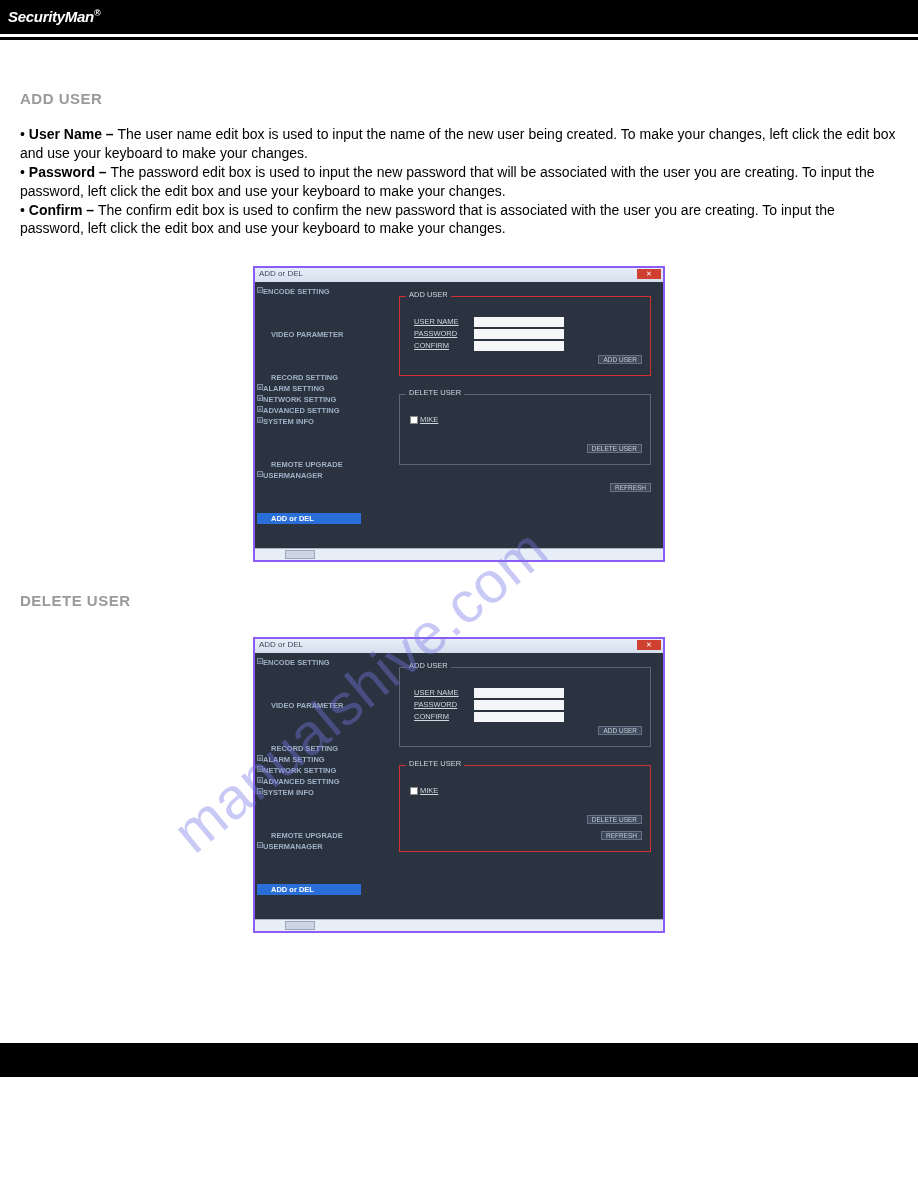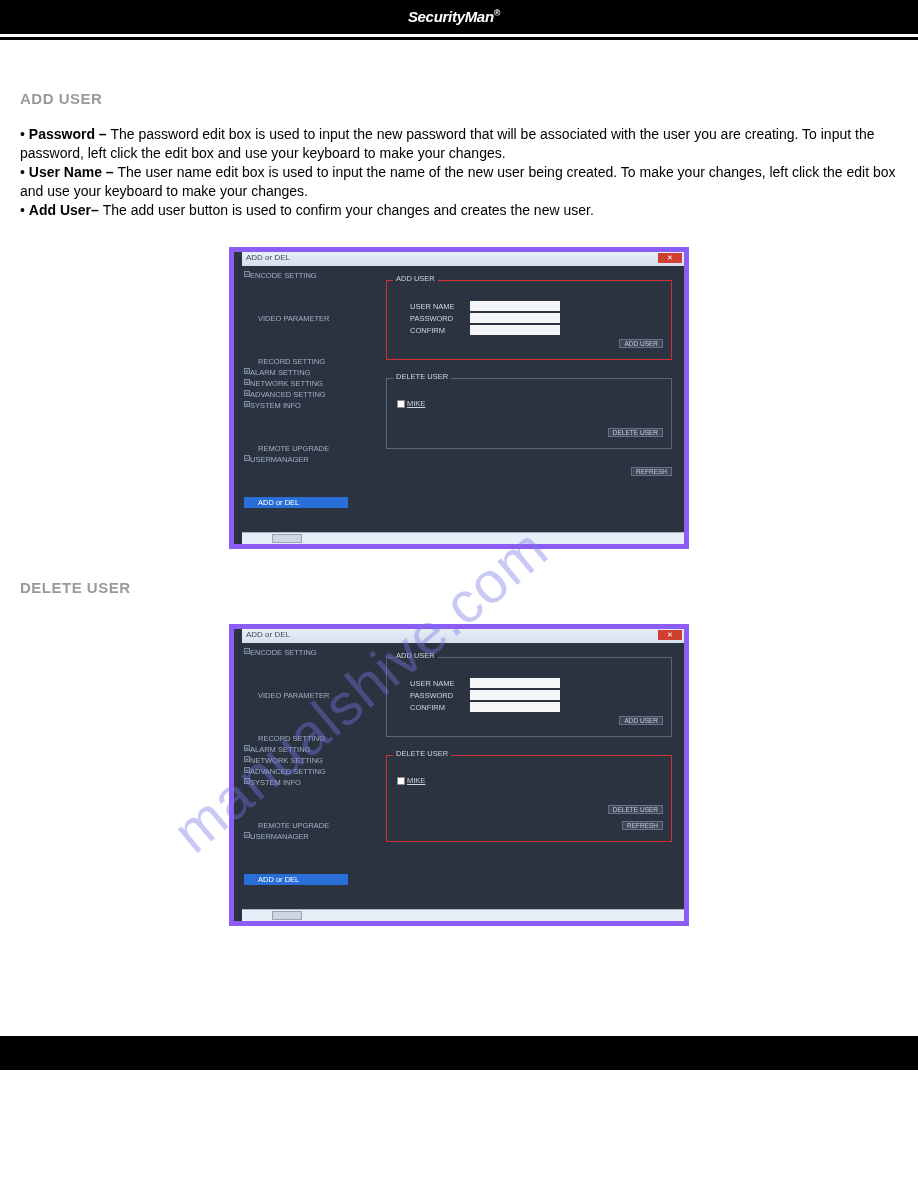--- a/index.html
+++ b/index.html
@@ -9,21 +9,21 @@
   font-family: Arial, Helvetica, sans-serif;
   font-size: 14px;
   color: #000;
   position: relative;
 }
 .topbar {
   width: 100%;
   height: 34px;
   background: #000;
   color: #fff;
-  text-align: center;
+  text-align: left;
   padding: 8px 18px 0 8px;
   font-weight: bold;
   font-style: italic;
   font-size: 15px;
   letter-spacing: -0.3px;
 }
 .topbar .reg { font-size: 9px; vertical-align: top; font-style: normal; }
 .divider { width: 100%; height: 3px; background: #000; margin-top: 3px; }
 .page {
   padding: 20px 20px 60px 20px;
@@ -47,28 +47,27 @@
   font-size: 58px;
   color: rgba(120,120,230,0.4);
   font-weight: normal;
   pointer-events: none;
   white-space: nowrap;
   z-index: 50;
   letter-spacing: 1px;
 }
 .app-window {
   display: inline-block;
-  width: 460px;
-  border: 5px solid #8b5cf6;
+  width: 412px;
+  border: 2px solid #8b5cf6;
   background: #2b3340;
   text-align: left;
   font-size: 8px;
   color: #cfd6e0;
   position: relative;
-  padding-left: 8px;
 }
 .titlebar {
   height: 14px;
   background: linear-gradient(#e8eef7,#d5dfed);
   color: #3a4a60;
   padding: 1px 4px;
   font-size: 8px;
   position: relative;
 }
 .titlebar .close {
@@ -81,20 +80,21 @@
   line-height: 10px;
 }
 .app-body { display: flex; height: 266px; }
 .sidebar {
   width: 108px;
   background: #2b3340;
   padding: 4px 2px;
   font-size: 7.5px;
   color: #9fb0c5;
   overflow: hidden;
+  font-weight: bold;
 }
 .tree-item { padding: 1px 0 1px 6px; white-space: nowrap; position: relative; }
 .tree-item.child { padding-left: 14px; margin-top: 32px; }
 .tree-item.sel { background: #2a6fd8; color: #fff; }
 .tree-item .pm {
   position: absolute; left: 0; top: 1px;
   width: 6px; height: 6px;
   border: 0.5px solid #7a8aa0;
   background: #3a4250;
   font-size: 5px; line-height: 5px; text-align: center;
@@ -113,21 +113,21 @@
 }
 .groupbox.red { border: 1.5px solid #d03030; }
 .groupbox .legend {
   position: absolute;
   top: -7px;
   left: 6px;
   background: #2b3340;
   padding: 0 3px;
   font-size: 7.5px;
 }
-.formrow { display: flex; align-items: flex-end; margin: 2px 15px; }
+.formrow { display: flex; align-items: flex-start; margin: 2px 6px; text-decoration: underline; }
 .formrow label { width: 60px; font-size: 7.5px; }
 .formrow input {
   width: 90px; height: 10px;
   background: #f4f6f8; border: none;
   font-size: 7px; padding: 0 2px;
 }
 .btn-sm {
   height: 11px; min-width: 48px;
   background: #3d4757;
   border: 1px solid #667285;
@@ -169,27 +169,27 @@
 <div class="topbar">
   <span>SecurityMan</span><span class="reg">®</span>
 </div>
 <div class="divider"></div>
 
 <div class="page">
 
   <div class="h2">ADD USER</div>
 
   <div class="bullet">
+    • <b>User Name – </b><span>The user name edit box is used to input the name of the new user being created. To make your changes, left click the edit box and use your keyboard to make your changes.</span>
+  </div>
+  <div class="bullet">
     • <b>Password – </b><span>The password edit box is used to input the new password that will be associated with the user you are creating. To input the password, left click the edit box and use your keyboard to make your changes.</span>
   </div>
   <div class="bullet">
-    • <b>User Name – </b><span>The user name edit box is used to input the name of the new user being created. To make your changes, left click the edit box and use your keyboard to make your changes.</span>
-  </div>
-  <div class="bullet">
-    • <b>Add User– </b><span>The add user button is used to confirm your changes and creates the new user.</span>
+    • <b>Confirm – </b><span>The confirm edit box is used to confirm the new password that is associated with the user you are creating. To input the password, left click the edit box and use your keyboard to make your changes.</span>
   </div>
 
   <div class="screenshot-wrap">
     <div class="app-window">
       <div class="titlebar">
         <span>ADD or DEL</span>
         <span class="close">✕</span>
       </div>
       <div class="app-body">
         <div class="sidebar" id="tree1">

